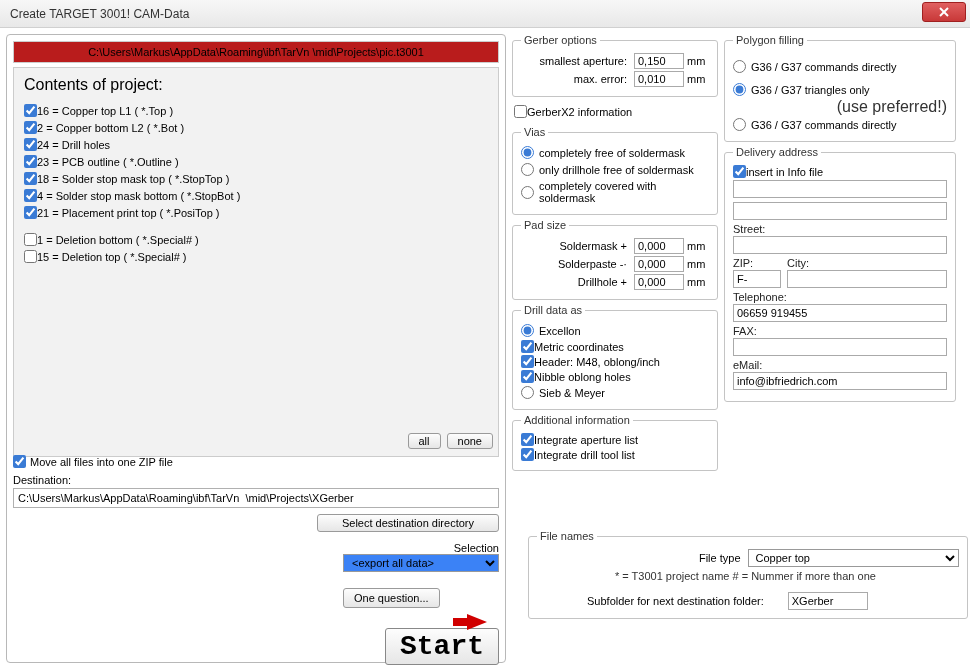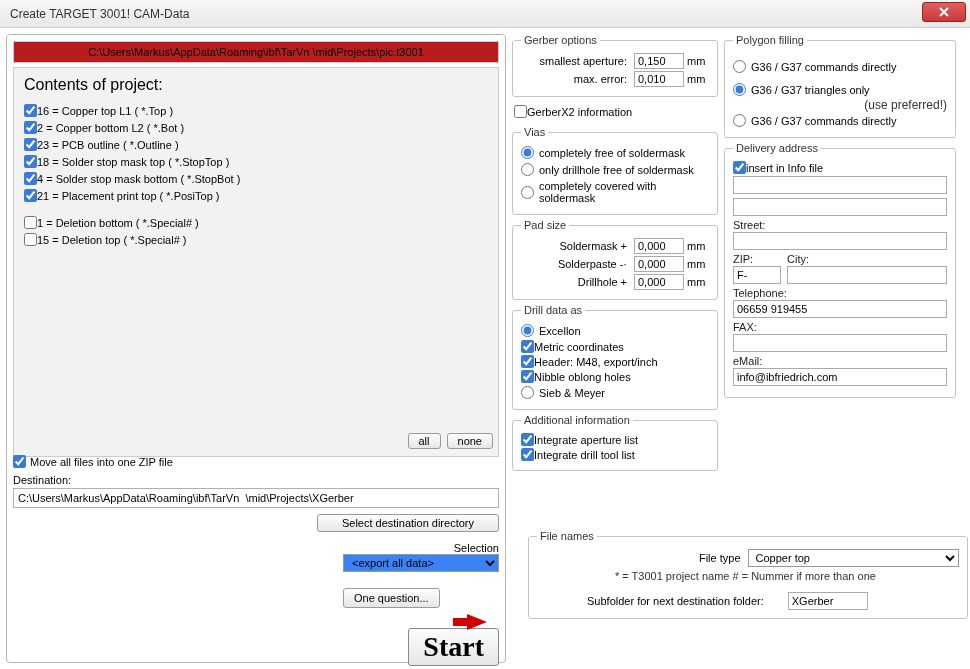--- a/index.html
+++ b/index.html
@@ -29,21 +29,21 @@
 .ziprow { display: flex; align-items: center; gap: 4px; margin-top: 6px; }
 .destlabel { margin-top: 6px; }
 .destbox { width: 100%; border: 1px solid #b0b0b0; background: #fff; padding: 3px 4px; margin-top: 2px; }
 .sel-dir-btn { display: block; margin: 6px 0 0 auto; padding: 2px 24px; background: linear-gradient(#fdfdfd,#e6e6e6); border: 1px solid #9a9a9a; border-radius: 3px; }
 
 .bottom-left { display: flex; align-items: flex-end; margin-top: 10px; gap: 20px; flex-direction: column; }
 .sel-block { text-align: right; }
 .sel-combo { width: 156px; border: 1px solid #999; background: #3b82f6; padding: 1px 4px; }
 .oneq-btn { padding: 3px 10px; background: linear-gradient(#fdfdfd,#e6e6e6); border: 1px solid #9a9a9a; border-radius: 3px; margin-top: 16px; }
 
-.start-btn { font-family: Liberation Serif, serif; font-size: 28px; font-weight: bold; padding: 2px 14px; background: linear-gradient(#fdfdfd,#e6e6e6); border: 1px solid #888; border-radius: 3px; }
+.start-btn { font-family: Liberation Mono, monospace; font-size: 28px; font-weight: bold; padding: 2px 14px; background: linear-gradient(#fdfdfd,#e6e6e6); border: 1px solid #888; border-radius: 3px; }
 .spec-btns { display: flex; flex-direction: column; gap: 4px; align-items: flex-end; margin-left: auto; }
 .spec-btn { padding: 2px 8px; background: linear-gradient(#fdfdfd,#e6e6e6); border: 1px solid #7a9ed6; border-radius: 3px; color: #333; }
 
 .arrow { position: absolute; right: 18px; bottom: 28px; }
 .arrow svg { width: 34px; height: 20px; }
 
 fieldset { border: 1px solid #c4c4c4; border-radius: 3px; padding: 6px 8px 8px; }
 legend { font-size: 11px; padding: 0 3px; color: #333; }
 .frow { display: flex; align-items: center; gap: 3px; padding: 1px 0; }
 .frow label { flex: 1; text-align: right; padding-right: 4px; }
@@ -59,21 +59,21 @@
 .zipcity { display: flex; gap: 6px; }
 .zipcity > div:first-child { width: 48px; }
 .zipcity > div:last-child { flex: 1; }
 
 .filetype-combo { flex: 1; border: 1px solid #999; background: #fff; padding: 1px 3px; }
 .name-in { flex: 1; border: 1px solid #aaa; background: #fff; padding: 2px 3px; }
 .hint { color: #333; padding: 2px 0 6px; }
 .subfolder-row { display: flex; align-items: center; gap: 24px; margin-top: 4px; }
 .subfolder-in { width: 80px; border: 1px solid #aaa; padding: 2px 3px; background: #fff; }
 
-.note-pref { text-align: right; color: #333; font-size: 12px; }
+.note-pref { text-align: right; color: #333; font-size: 16px; }
 </style>
 </head>
 <body>
 
 <div class="titlebar">
   <span class="titlebar-text">Create TARGET 3001! CAM-Data</span>
   <div class="close-btn">
     <svg viewBox="0 0 10 10">
         <line x1="1" y1="1" x2="9" y2="9"></line>
         <line x1="9" y1="1" x2="1" y2="9"></line>
@@ -88,20 +88,24 @@
     <div class="contents-frame">
       <div class="contents-title">Contents of project:</div>
       <div class="layerlist" id="layerlist">
           <div class="row">
             <input type="checkbox" checked="" style="">
             <span>16 = Copper top L1   ( *.Top )</span>
           </div>
           <div class="row">
             <input type="checkbox" checked="" style="">
             <span>2 = Copper bottom L2   ( *.Bot )</span>
+          </div>
+          <div class="row">
+            <input type="checkbox" checked="" style="">
+            <span>24 = Drill holes</span>
           </div>
           <div class="row">
             <input type="checkbox" checked="" style="">
             <span>23 = PCB outline   ( *.Outline )</span>
           </div>
           <div class="row">
             <input type="checkbox" checked="" style="">
             <span>18 = Solder stop mask top   ( *.StopTop )</span>
           </div>
           <div class="row">
@@ -214,21 +218,21 @@
       <div class="rrow">
           <input type="radio" name="drill" checked="" style="">
           <span>Excellon</span>
         </div>
       <div class="crow indent">
           <input type="checkbox" checked="" style="">
           <span>Metric coordinates</span>
         </div>
       <div class="crow indent">
           <input type="checkbox" checked="" style="">
-          <span>Header: M48, export/inch</span>
+          <span>Header: M48, oblong/inch</span>
         </div>
       <div class="crow indent">
           <input type="checkbox" checked="" style="">
           <span>Nibble oblong holes</span>
         </div>
       <div class="rrow">
           <input type="radio" name="drill" style="">
           <span>Sieb &amp; Meyer</span>
         </div>
     </fieldset>

